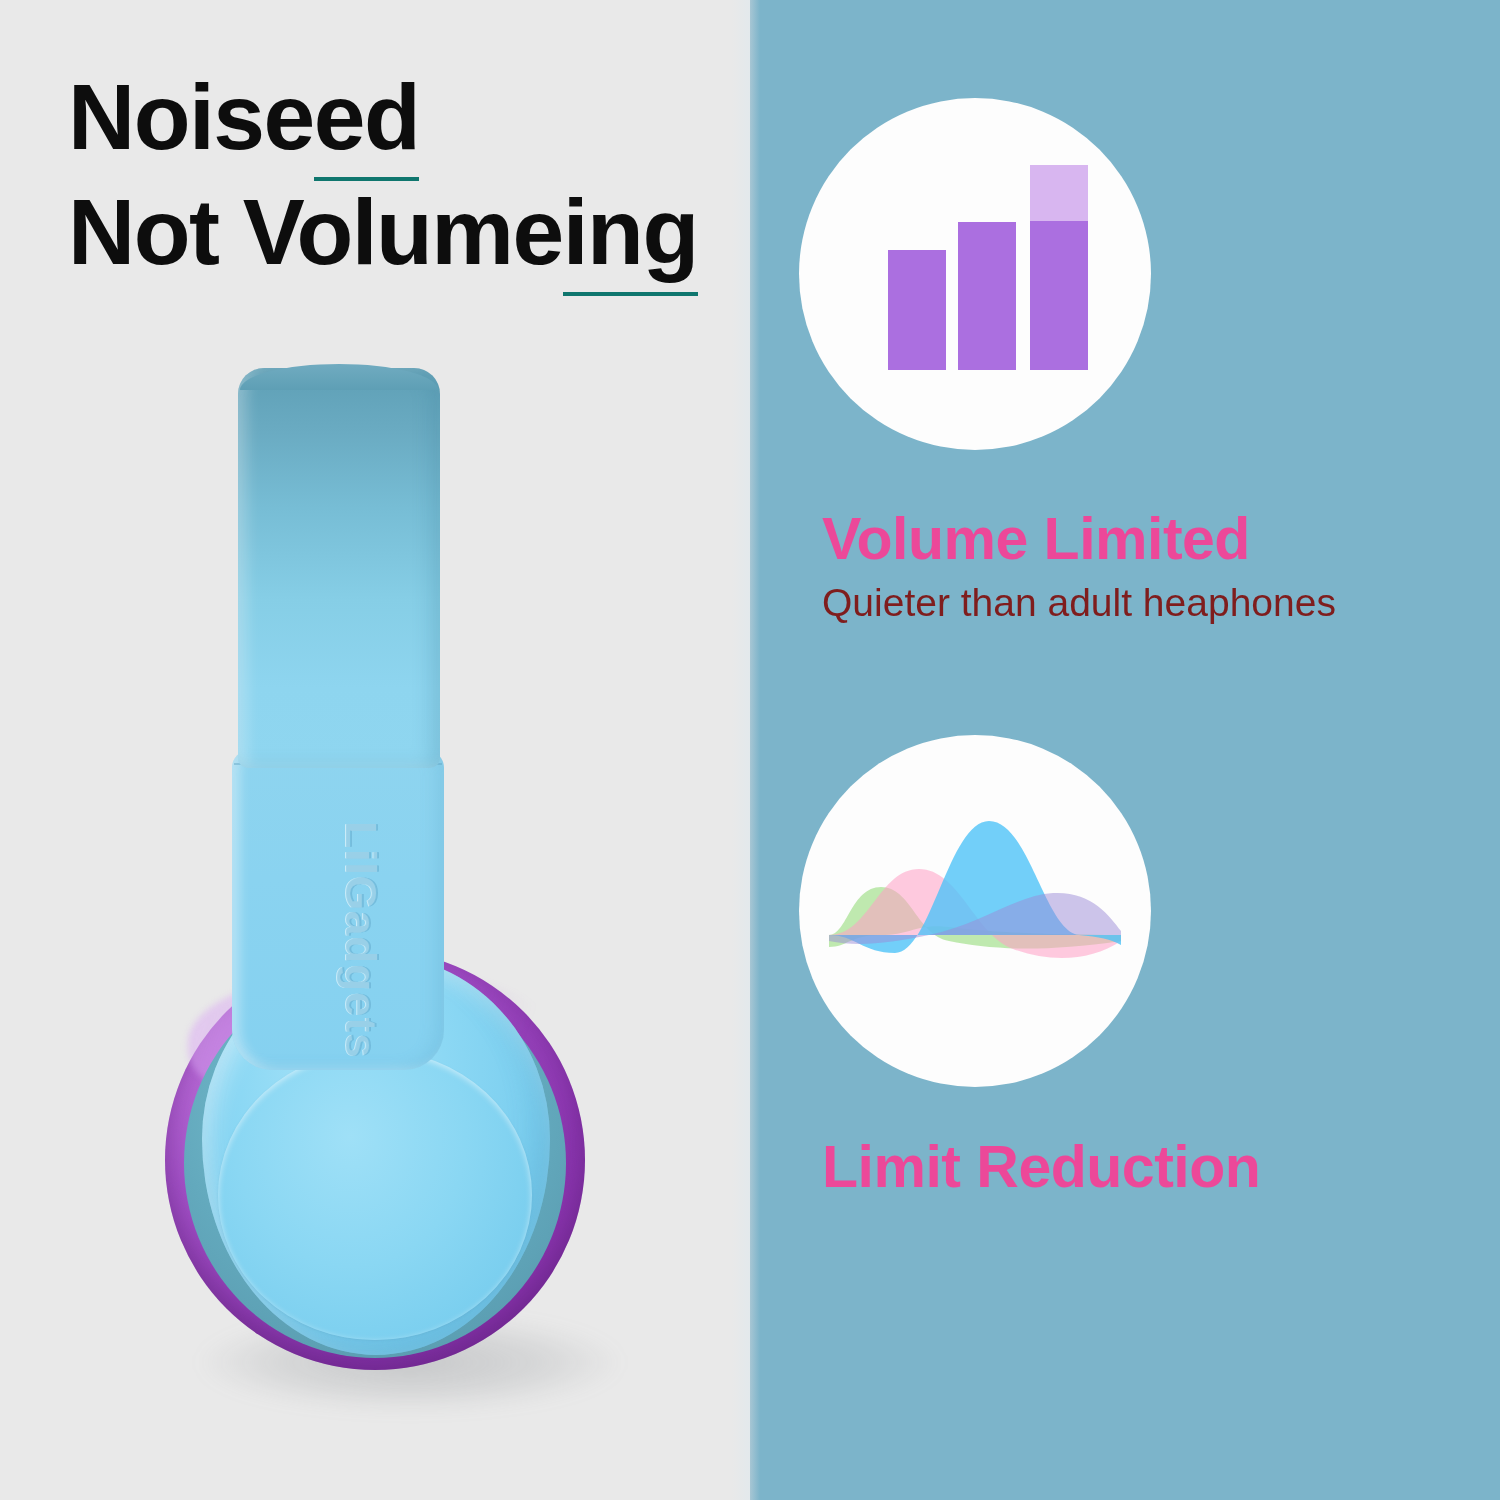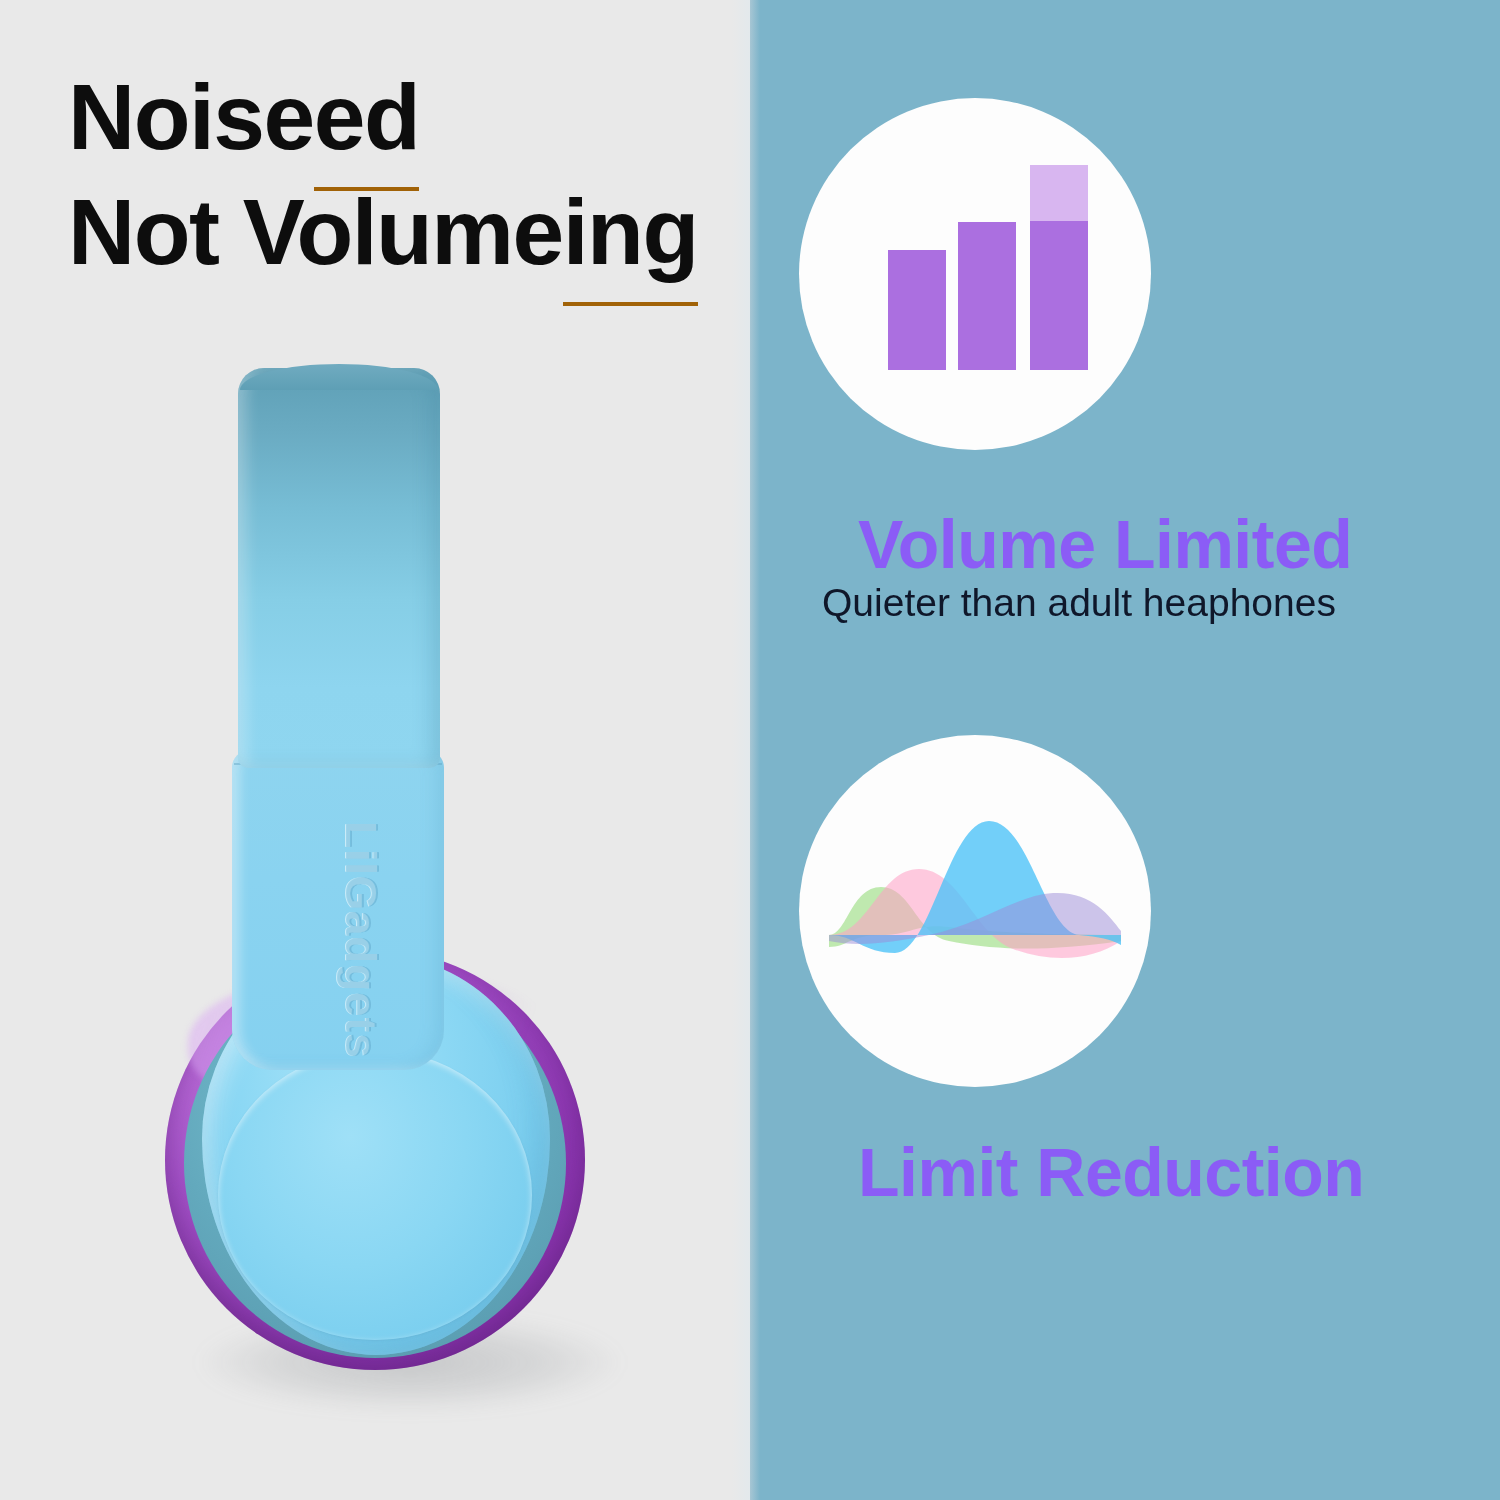--- a/index.html
+++ b/index.html
@@ -52,22 +52,22 @@
     width: 660px;
     color: #0d0d0d;
     font-size: 93px;
     font-weight: bold;
     line-height: 1.24;
     letter-spacing: -1.5px;
     white-space: nowrap;
   }
   .headline .ln { display: block; }
   .hl-underline {
-    border-bottom: 4px solid #a16207;
-    padding-bottom: 18px;
+    border-bottom: 4px solid #0f766e;
+    padding-bottom: 8px;
   }
 
   
   .product {
     position: absolute;
     left: 110px;
     top: 350px;
     width: 560px;
     height: 1080px;
   }
@@ -205,32 +205,31 @@
     border-radius: 50%;
     background: #fdfdfd;
     left: 799px;
   }
   #icon-circle-volume { top: 98px; }
   #icon-circle-noise  { top: 735px; }
 
   .feature-title {
     position: absolute;
     left: 822px;
-    color: #8b5cf6;
-    font-size: 68px;
+    color: #ec4899;
+    font-size: 59px;
     font-weight: bold;
     letter-spacing: -0.5px;
     white-space: nowrap;
-    margin-left: 36px;
   }
   .feature-body {
     position: absolute;
     left: 822px;
     width: 620px;
-    color: #0f172a;
+    color: #7f1d1d;
     font-size: 39px;
     font-weight: normal;
     line-height: 1.28;
   }
   #volume-title { top: 505px; }
   #volume-body  { top: 578px; white-space: nowrap; }
   #noise-title  { top: 1133px; }
   #noise-body   { top: 1205px; }
 
   svg { display: block; }

